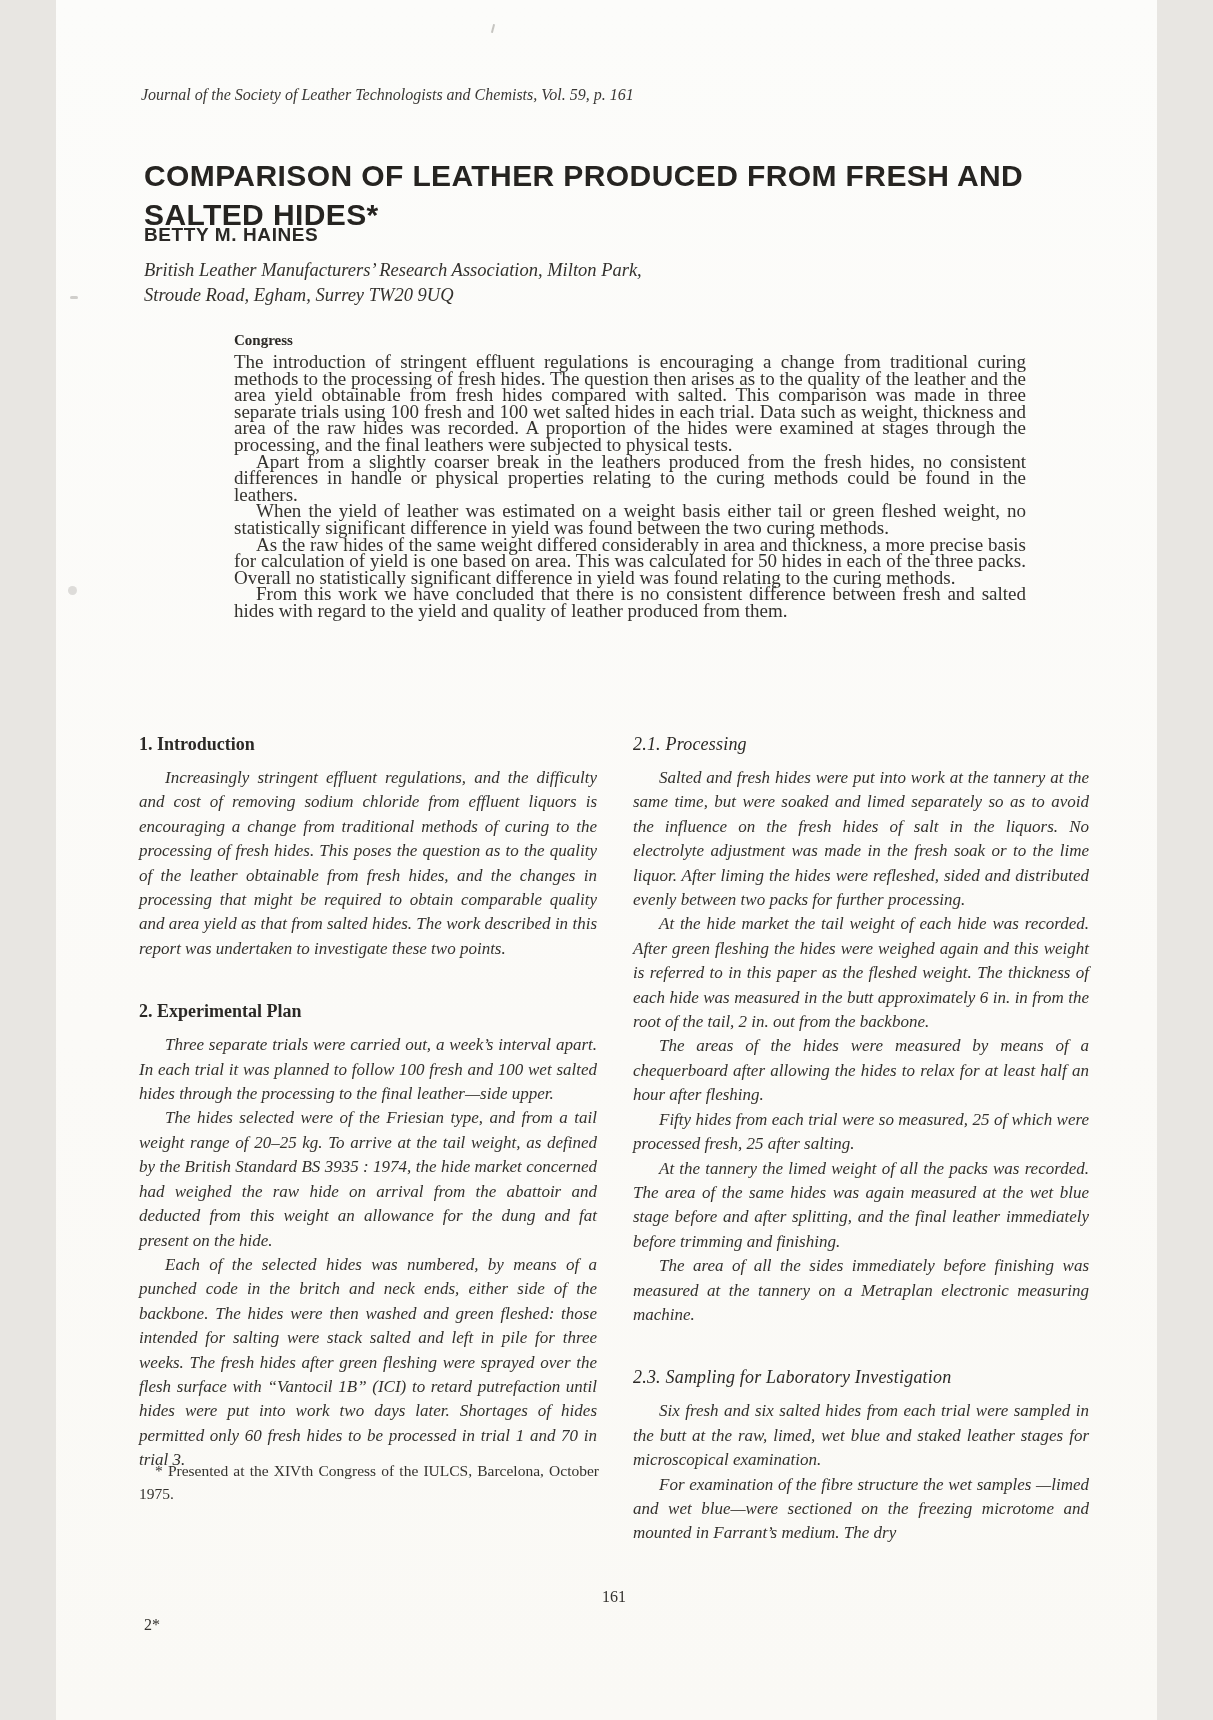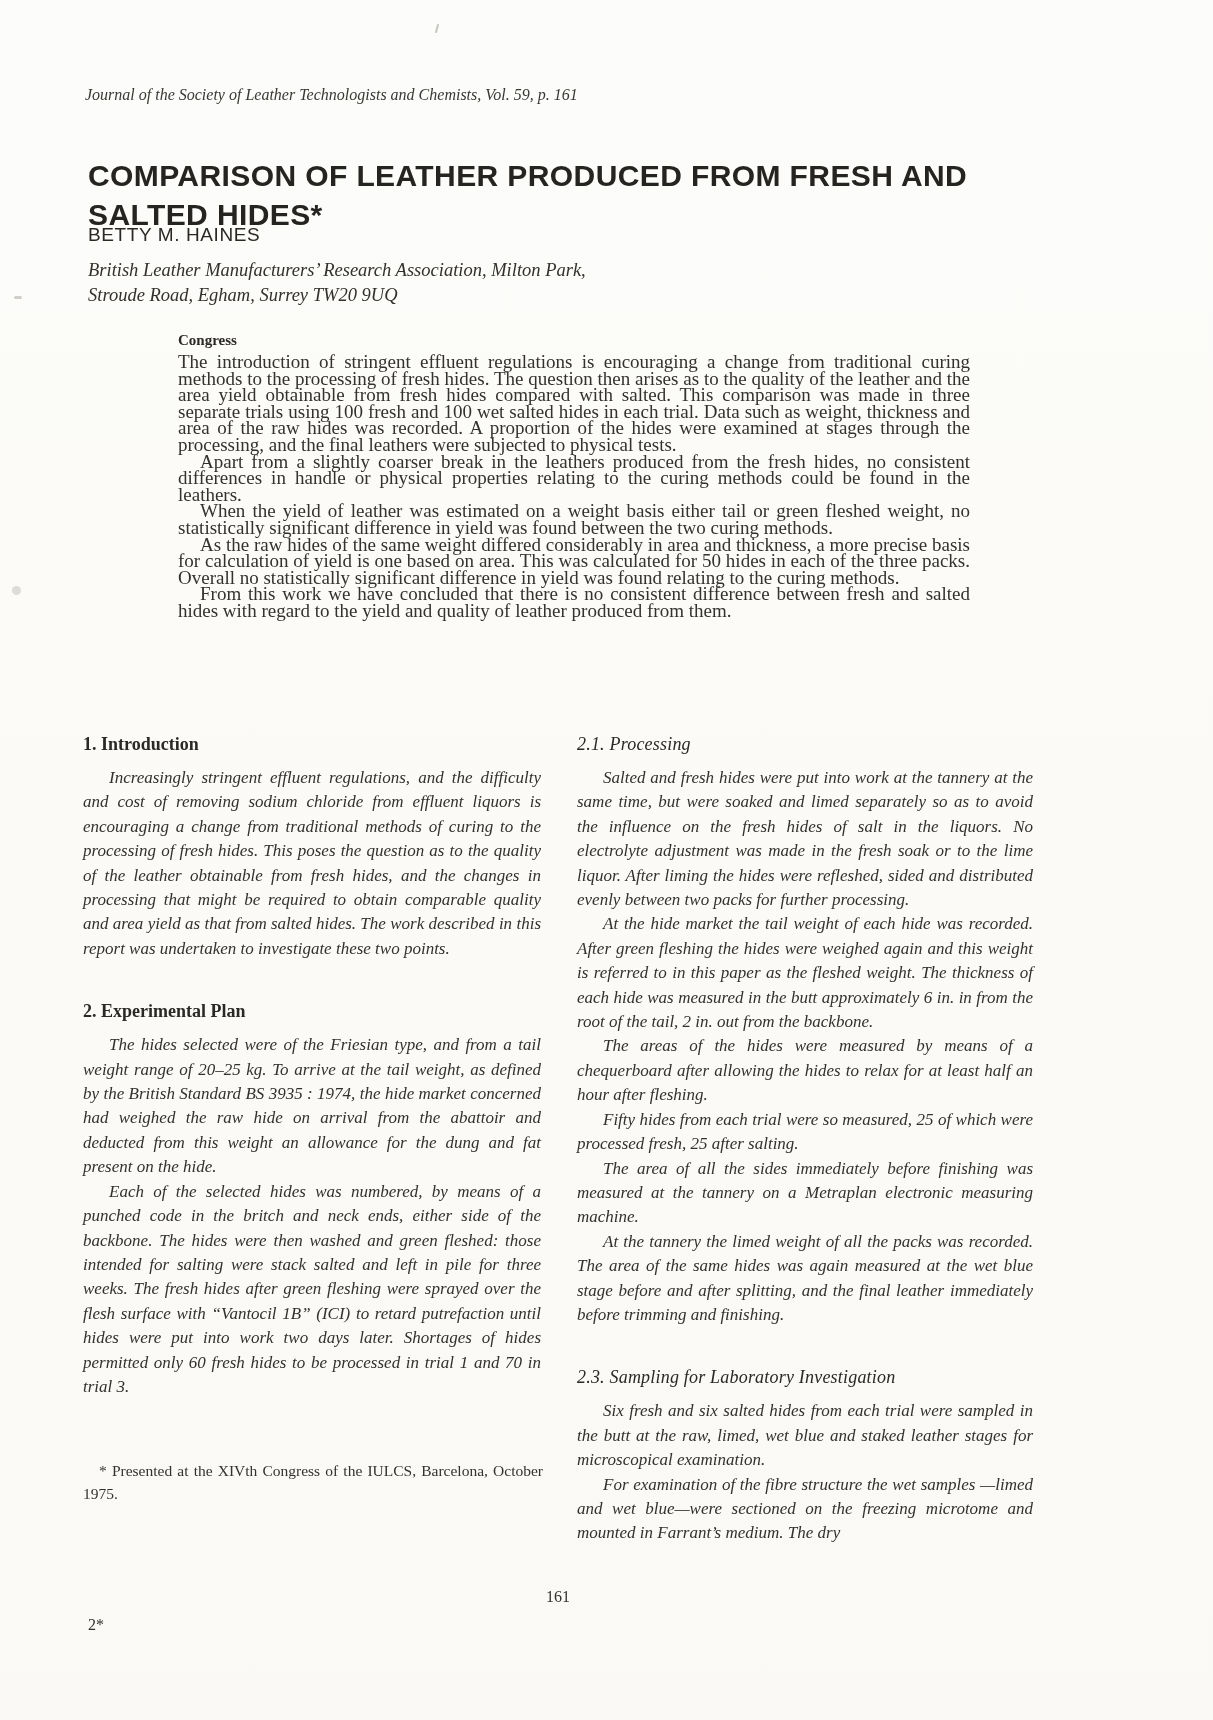--- a/index.html
+++ b/index.html
@@ -1,18 +1,18 @@
 <!DOCTYPE html>
 <html><head>
 <meta charset="utf-8">
 <style>
   html, body { margin: 0; padding: 0; background: #e8e6e2; }
   .page {
     position: relative;
-    width: 1213px;
+    width: 1101px;
     height: 1720px;
     margin: 0 auto;
     background: linear-gradient(180deg, #fcfcfa 0%, #fbfaf7 60%, #faf9f5 100%);
     color: #2e2c29;
     font-family: "Liberation Serif", serif;
     overflow: hidden;
   }
 
   .journal-line {
     position: absolute;
@@ -32,21 +32,21 @@
     font-size: 30px;
     line-height: 39px;
     letter-spacing: 0.4px;
     color: #262421;
   }
 
   .author-name {
     position: absolute;
     left: 88px; top: 224px;
     font-family: "Liberation Sans", sans-serif;
-    font-weight: 400;
+    font-weight: 700;
     font-size: 19px;
     letter-spacing: 0.6px;
     color: #2a2825;
   }
 
   .affiliation {
     position: absolute;
     left: 88px; top: 258px;
     width: 700px;
     font-style: italic;
@@ -165,36 +165,37 @@
     <p class="indent">From this work we have concluded that there is no consistent difference between fresh and salted hides with regard to the yield and quality of leather produced from them.</p>
   </div>
 
   <div class="col col-left">
     <div class="sec">
       <h3>1. Introduction</h3>
       <p>Increasingly stringent effluent regulations, and the difficulty and cost of removing sodium chloride from effluent liquors is encouraging a change from traditional methods of curing to the processing of fresh hides. This poses the question as to the quality of the leather obtainable from fresh hides, and the changes in processing that might be required to obtain comparable quality and area yield as that from salted hides. The work described in this report was undertaken to investigate these two points.</p>
     </div>
     <div class="sec">
       <h3>2. Experimental Plan</h3>
+      <p>Three separate trials were carried out, a week’s interval apart. In each trial it was planned to follow 100 fresh and 100 wet salted hides through the processing to the final leather—side upper.</p>
       <p>The hides selected were of the Friesian type, and from a tail weight range of 20–25 kg. To arrive at the tail weight, as defined by the British Standard BS 3935 : 1974, the hide market concerned had weighed the raw hide on arrival from the abattoir and deducted from this weight an allowance for the dung and fat present on the hide.</p>
       <p>Each of the selected hides was numbered, by means of a punched code in the britch and neck ends, either side of the backbone. The hides were then washed and green fleshed: those intended for salting were stack salted and left in pile for three weeks. The fresh hides after green fleshing were sprayed over the flesh surface with “Vantocil 1B” (ICI) to retard putrefaction until hides were put into work two days later. Shortages of hides permitted only 60 fresh hides to be processed in trial 1 and 70 in trial 3.</p>
     </div>
   </div>
 
   <div class="col col-right">
     <div class="sec">
       <h3>2.1. Processing</h3>
       <p>Salted and fresh hides were put into work at the tannery at the same time, but were soaked and limed separately so as to avoid the influence on the fresh hides of salt in the liquors. No electrolyte adjustment was made in the fresh soak or to the lime liquor. After liming the hides were refleshed, sided and distributed evenly between two packs for further processing.</p>
     </div>
     <div class="sec">
       <p>At the hide market the tail weight of each hide was recorded. After green fleshing the hides were weighed again and this weight is referred to in this paper as the fleshed weight. The thickness of each hide was measured in the butt approximately 6 in. in from the root of the tail, 2 in. out from the backbone.</p>
       <p>The areas of the hides were measured by means of a chequerboard after allowing the hides to relax for at least half an hour after fleshing.</p>
       <p>Fifty hides from each trial were so measured, 25 of which were processed fresh, 25 after salting.</p>
+      <p>At the tannery the limed weight of all the packs was recorded. The area of the same hides was again measured at the wet blue stage before and after splitting, and the final leather immediately before trimming and finishing.</p>
       <p>The area of all the sides immediately before finishing was measured at the tannery on a Metraplan electronic measuring machine.</p>
-      <p>At the tannery the limed weight of all the packs was recorded. The area of the same hides was again measured at the wet blue stage before and after splitting, and the final leather immediately before trimming and finishing.</p>
     </div>
     <div class="sec">
       <h3>2.3. Sampling for Laboratory Investigation</h3>
       <p>Six fresh and six salted hides from each trial were sampled in the butt at the raw, limed, wet blue and staked leather stages for microscopical examination.</p>
       <p>For examination of the fibre structure the wet samples —limed and wet blue—were sectioned on the freezing microtome and mounted in Farrant’s medium. The dry</p>
     </div>
   </div>
 
   <div class="footnote">* Presented at the XIVth Congress of the IULCS, Barcelona, October 1975.</div>
 

